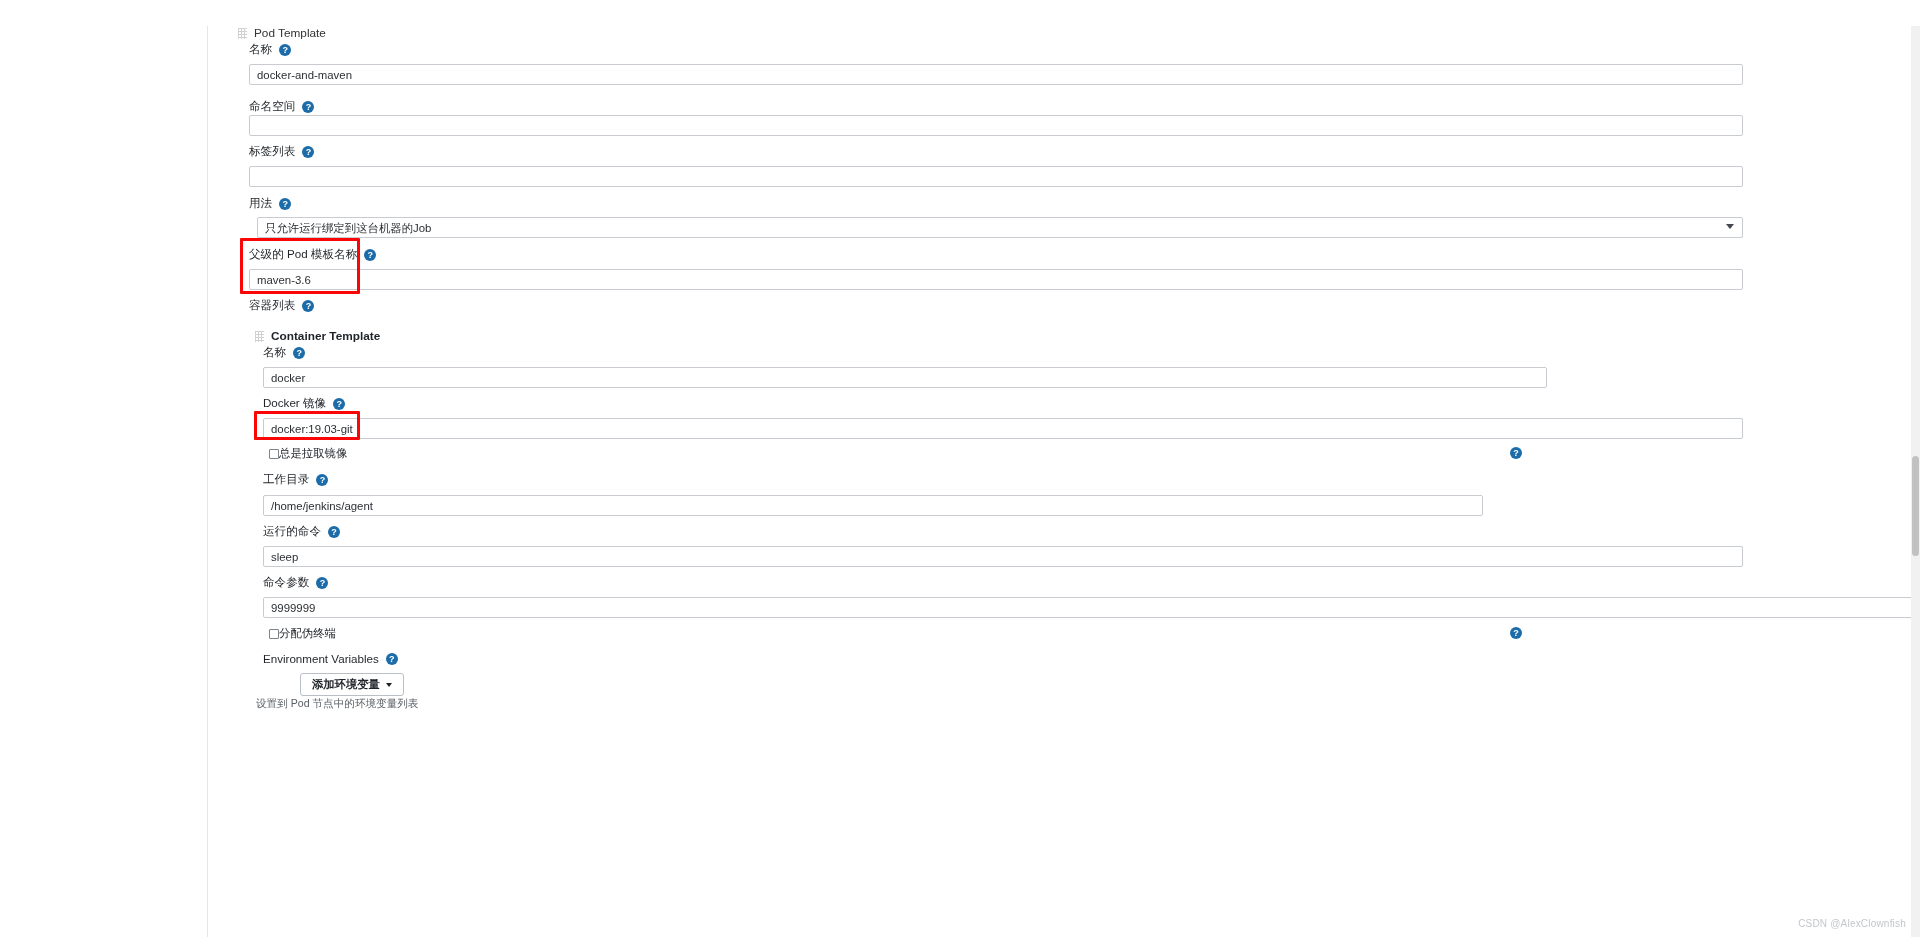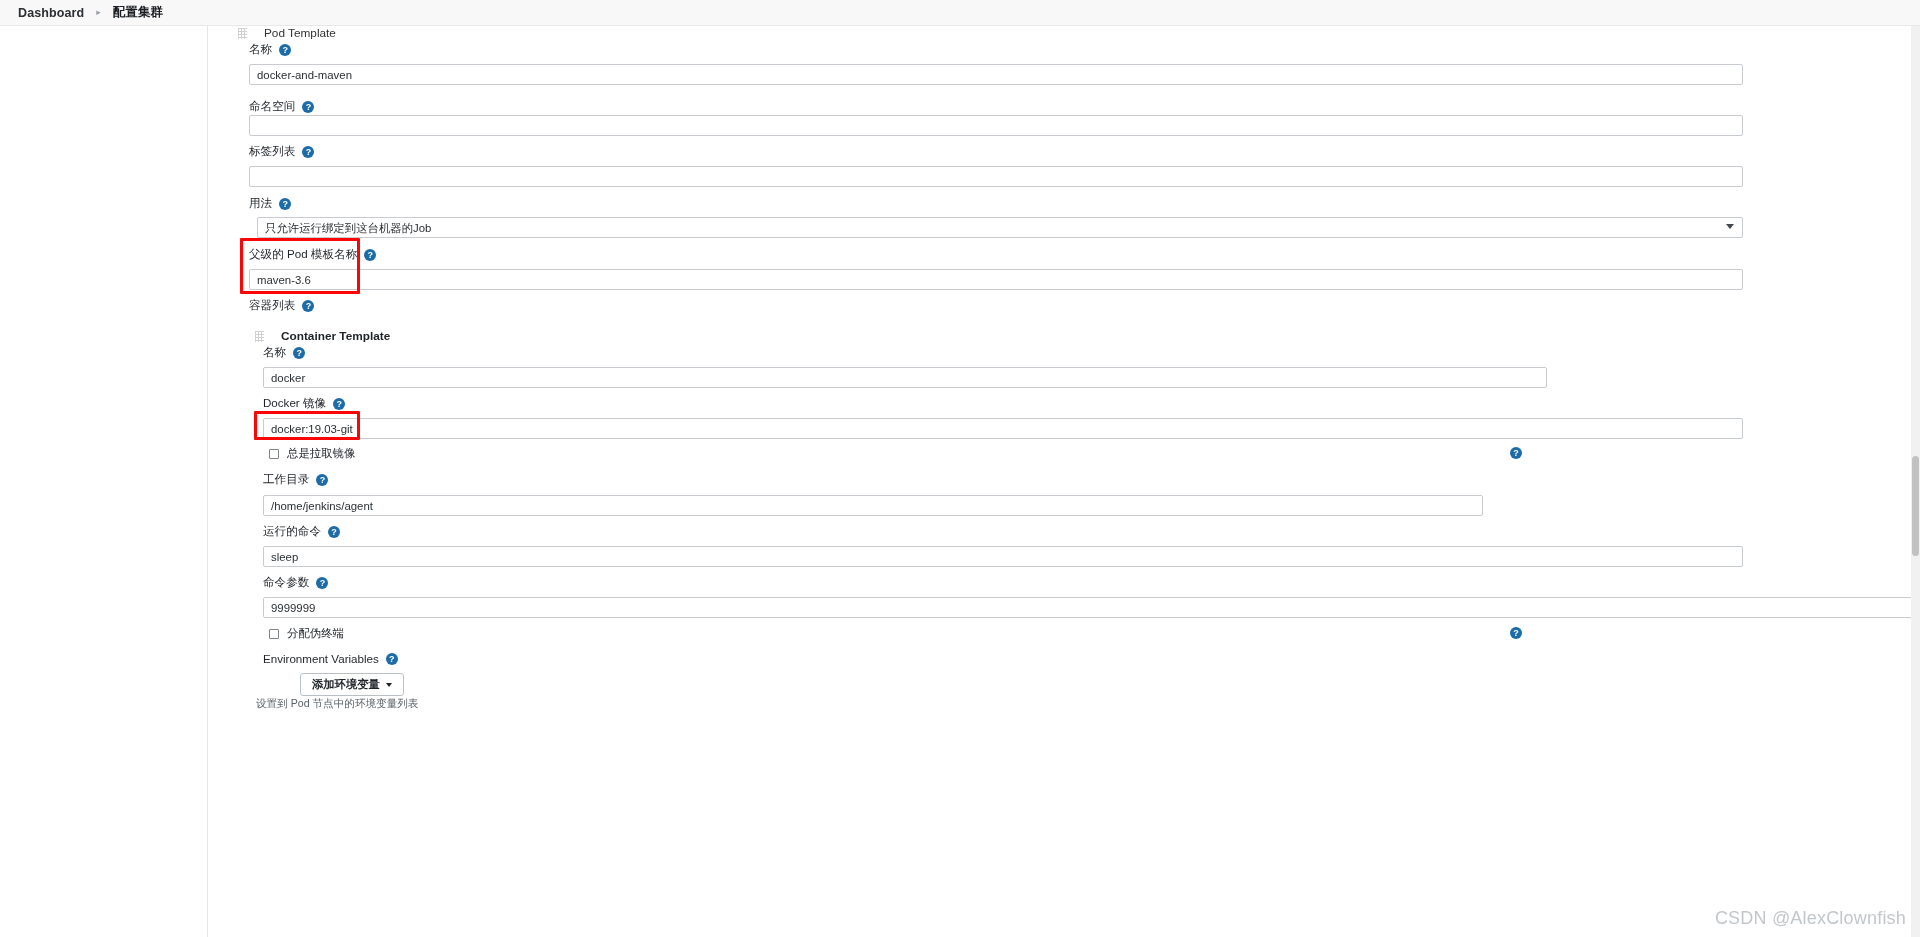--- a/index.html
+++ b/index.html
@@ -43,21 +43,21 @@
   .pane {
     position: absolute; top: 26px; left: 209px;
     width: 1702px; height: 911px;
     background: #fff;
     overflow: hidden;
   }
   .form-wrap { position: relative; padding: 0; }
 
   
   .sect-head {
-    display: flex; align-items: center; gap: 17px;
+    display: flex; align-items: center; gap: 7px;
     font-size: 11.8px; font-weight: 700; color: #1f2328;
   }
   .sect-head.thin { font-weight: 400; color: #333; }
   .grip {
     width: 9px; height: 11px;
     background:
       repeating-linear-gradient(to right, #c9c9c9 0 1px, transparent 1px 3px),
       repeating-linear-gradient(to bottom, #c9c9c9 0 1px, transparent 1px 3px);
     opacity: .85;
   }
@@ -89,21 +89,21 @@
     font-family: "Liberation Sans", sans-serif;
   }
   .sel-wrap { position: relative; }
   .sel-chev {
     position: absolute; right: 9px; top: 7px;
     width: 0; height: 0; pointer-events: none;
     border-left: 4px solid transparent;
     border-right: 4px solid transparent;
     border-top: 5px solid #43484d;
   }
-  .ckrow { display: flex; align-items: center; gap: 8px; }
+  .ckrow { display: flex; align-items: center; }
   .ck {
     width: 10px; height: 10px;
     border: 1px solid #7d8388; background: #fff; border-radius: 1px;
   }
   .ck-lbl { font-size: 11.4px; color: #1f2328; }
 
   .btn {
     font-family: "Liberation Sans", sans-serif;
     font-size: 11.3px; font-weight: 700;
     border-radius: 3px; cursor: pointer;
@@ -136,35 +136,30 @@
     width: 9px; height: 911px; background: #f1f1f1;
   }
   .sb-thumb {
     position: absolute; right: 1px;
     width: 7px; border-radius: 4px; background: #c1c1c1;
   }
 
   
   .wm {
     position: absolute; right: 14px; bottom: 8px;
-    font-size: 18px; color: #c3c7cb;
+    font-size: 10px; color: #c3c7cb;
     font-family: "Liberation Sans", sans-serif;
     letter-spacing: .2px;
   }
 </style>
 </head>
 <body>
 
 <div id="app">
 
-  <div class="topbar">
-    <span class="crumb">Dashboard</span>
-    <span class="crumb-sep">▸</span>
-    <span class="crumb current">配置集群</span>
-  </div>
 
   <div class="side-rail"></div>
 
   <div class="pane">
     <div class="form-wrap">
 
       <div class="sect-head thin" style="position:absolute; left:29px; top:0px;">
         <span class="grip"></span>
         <span>Pod Template</span>
       </div>

